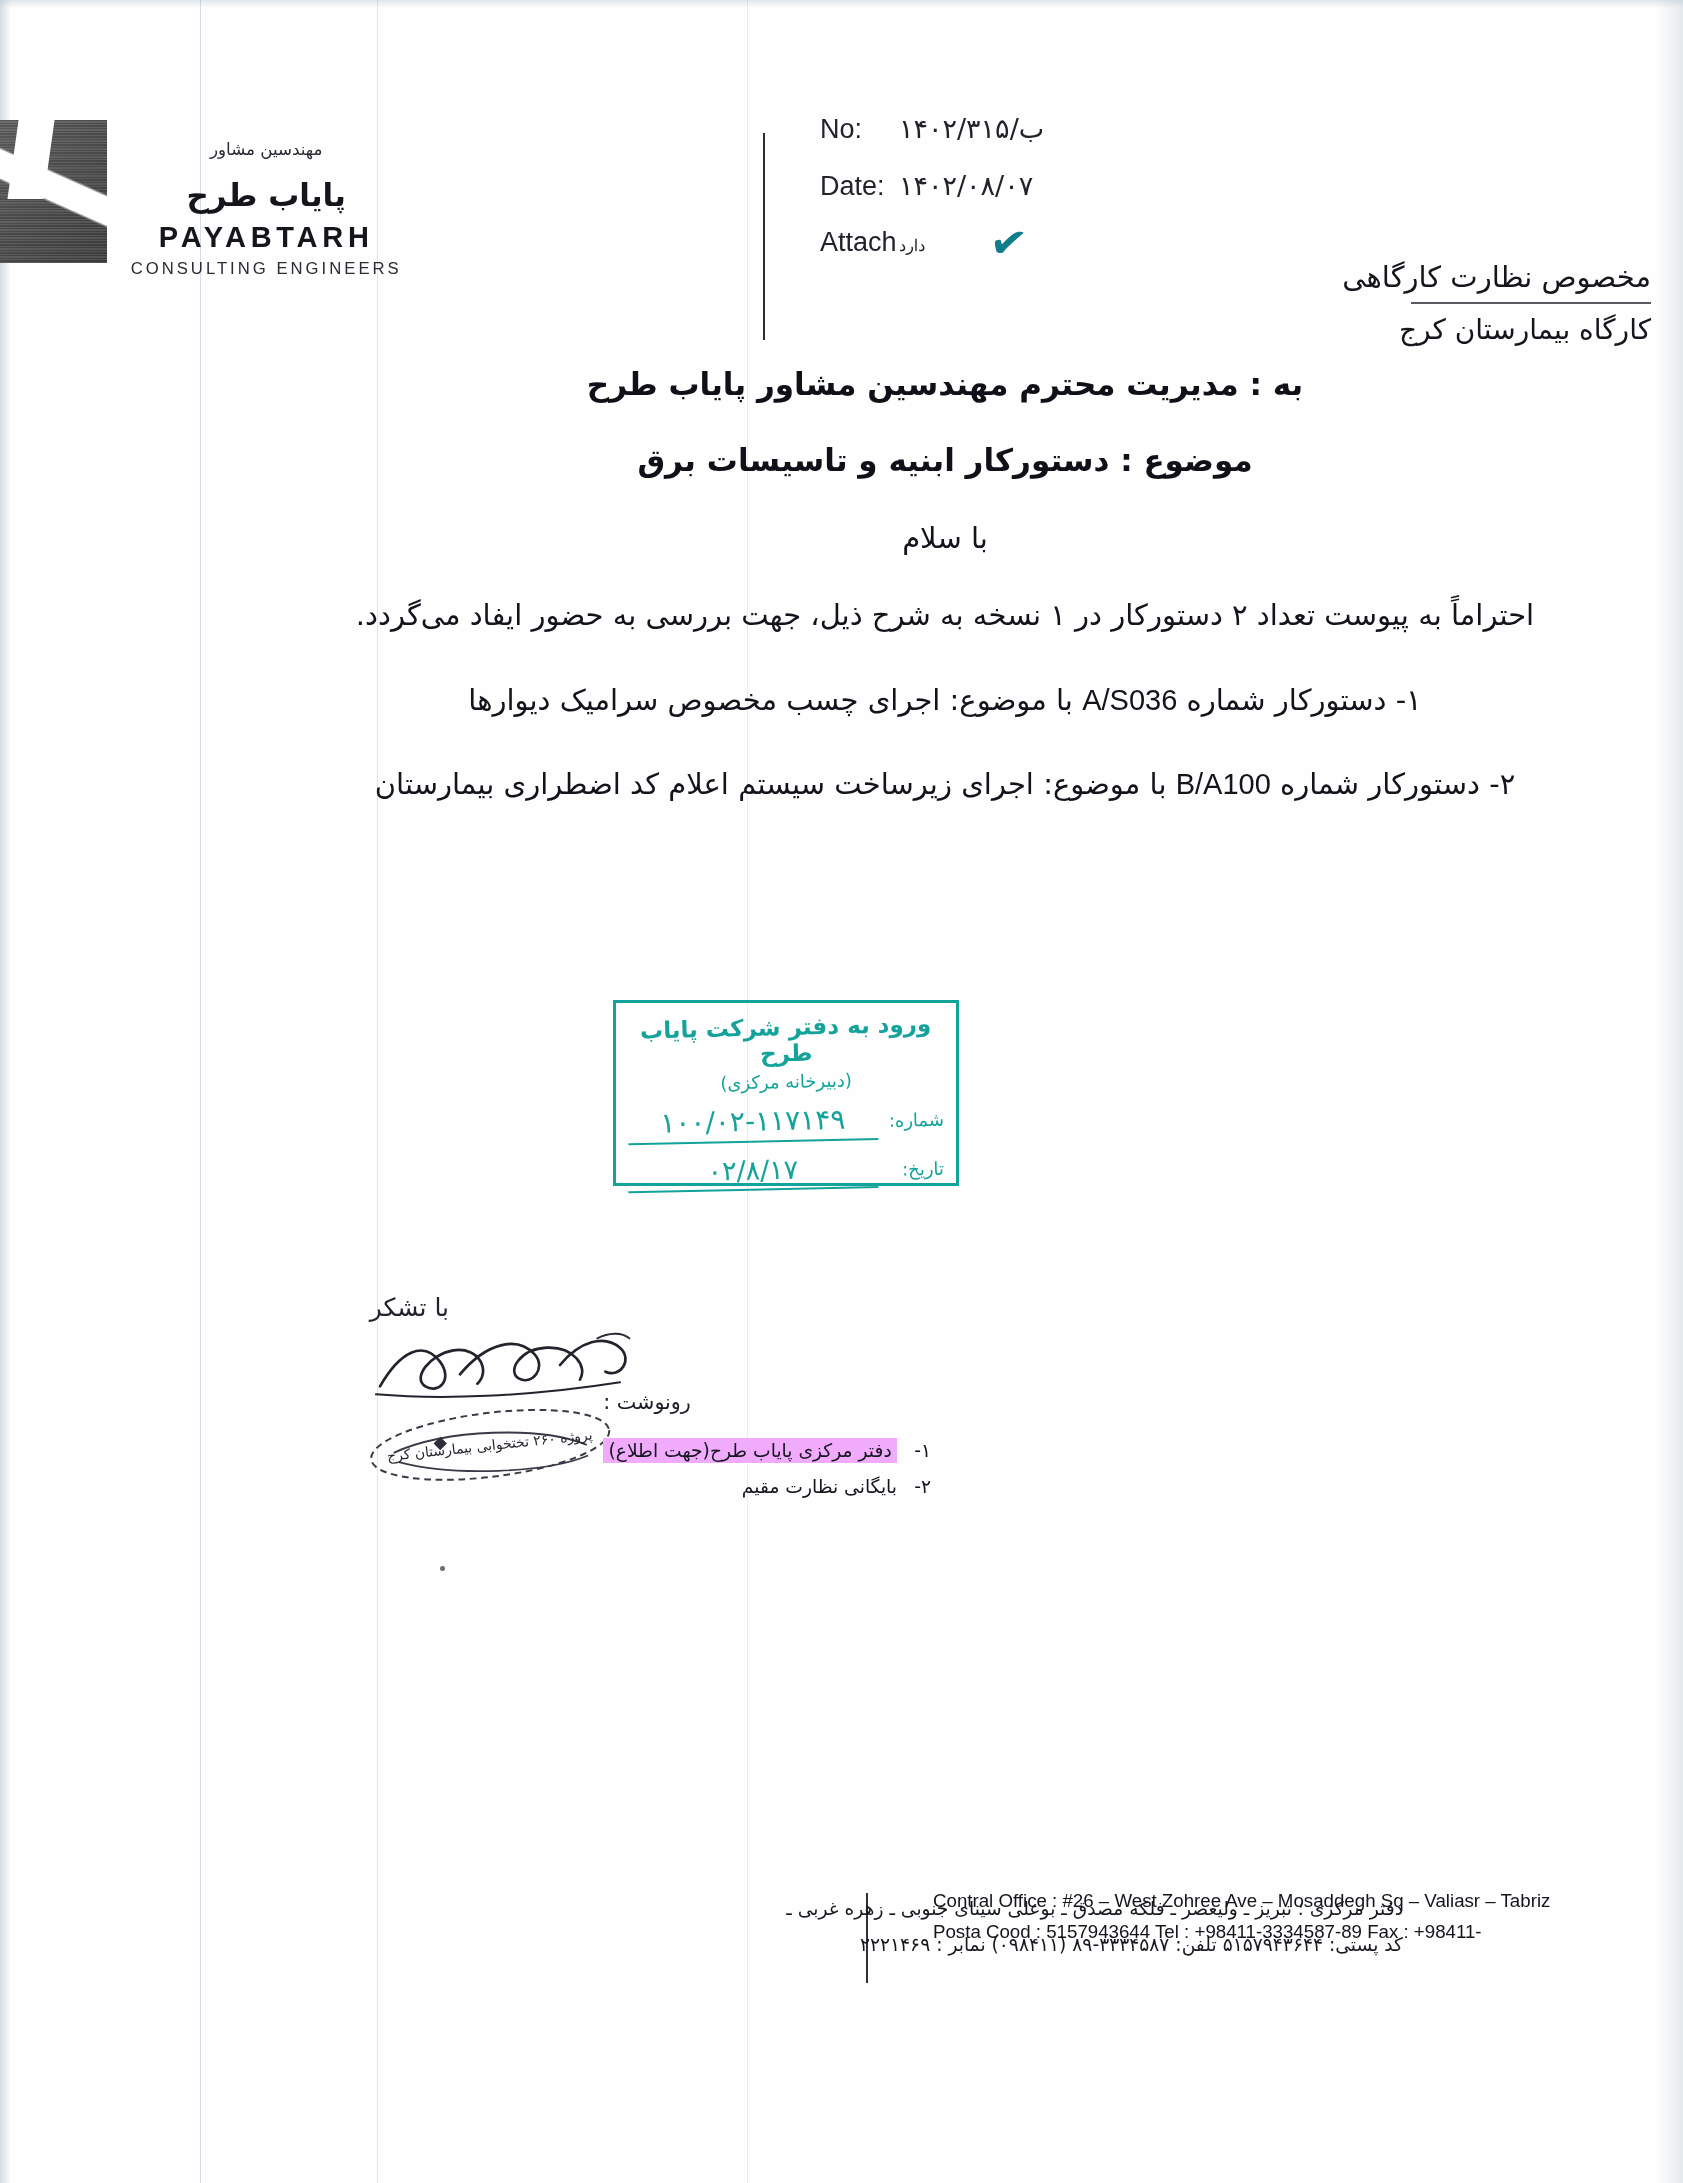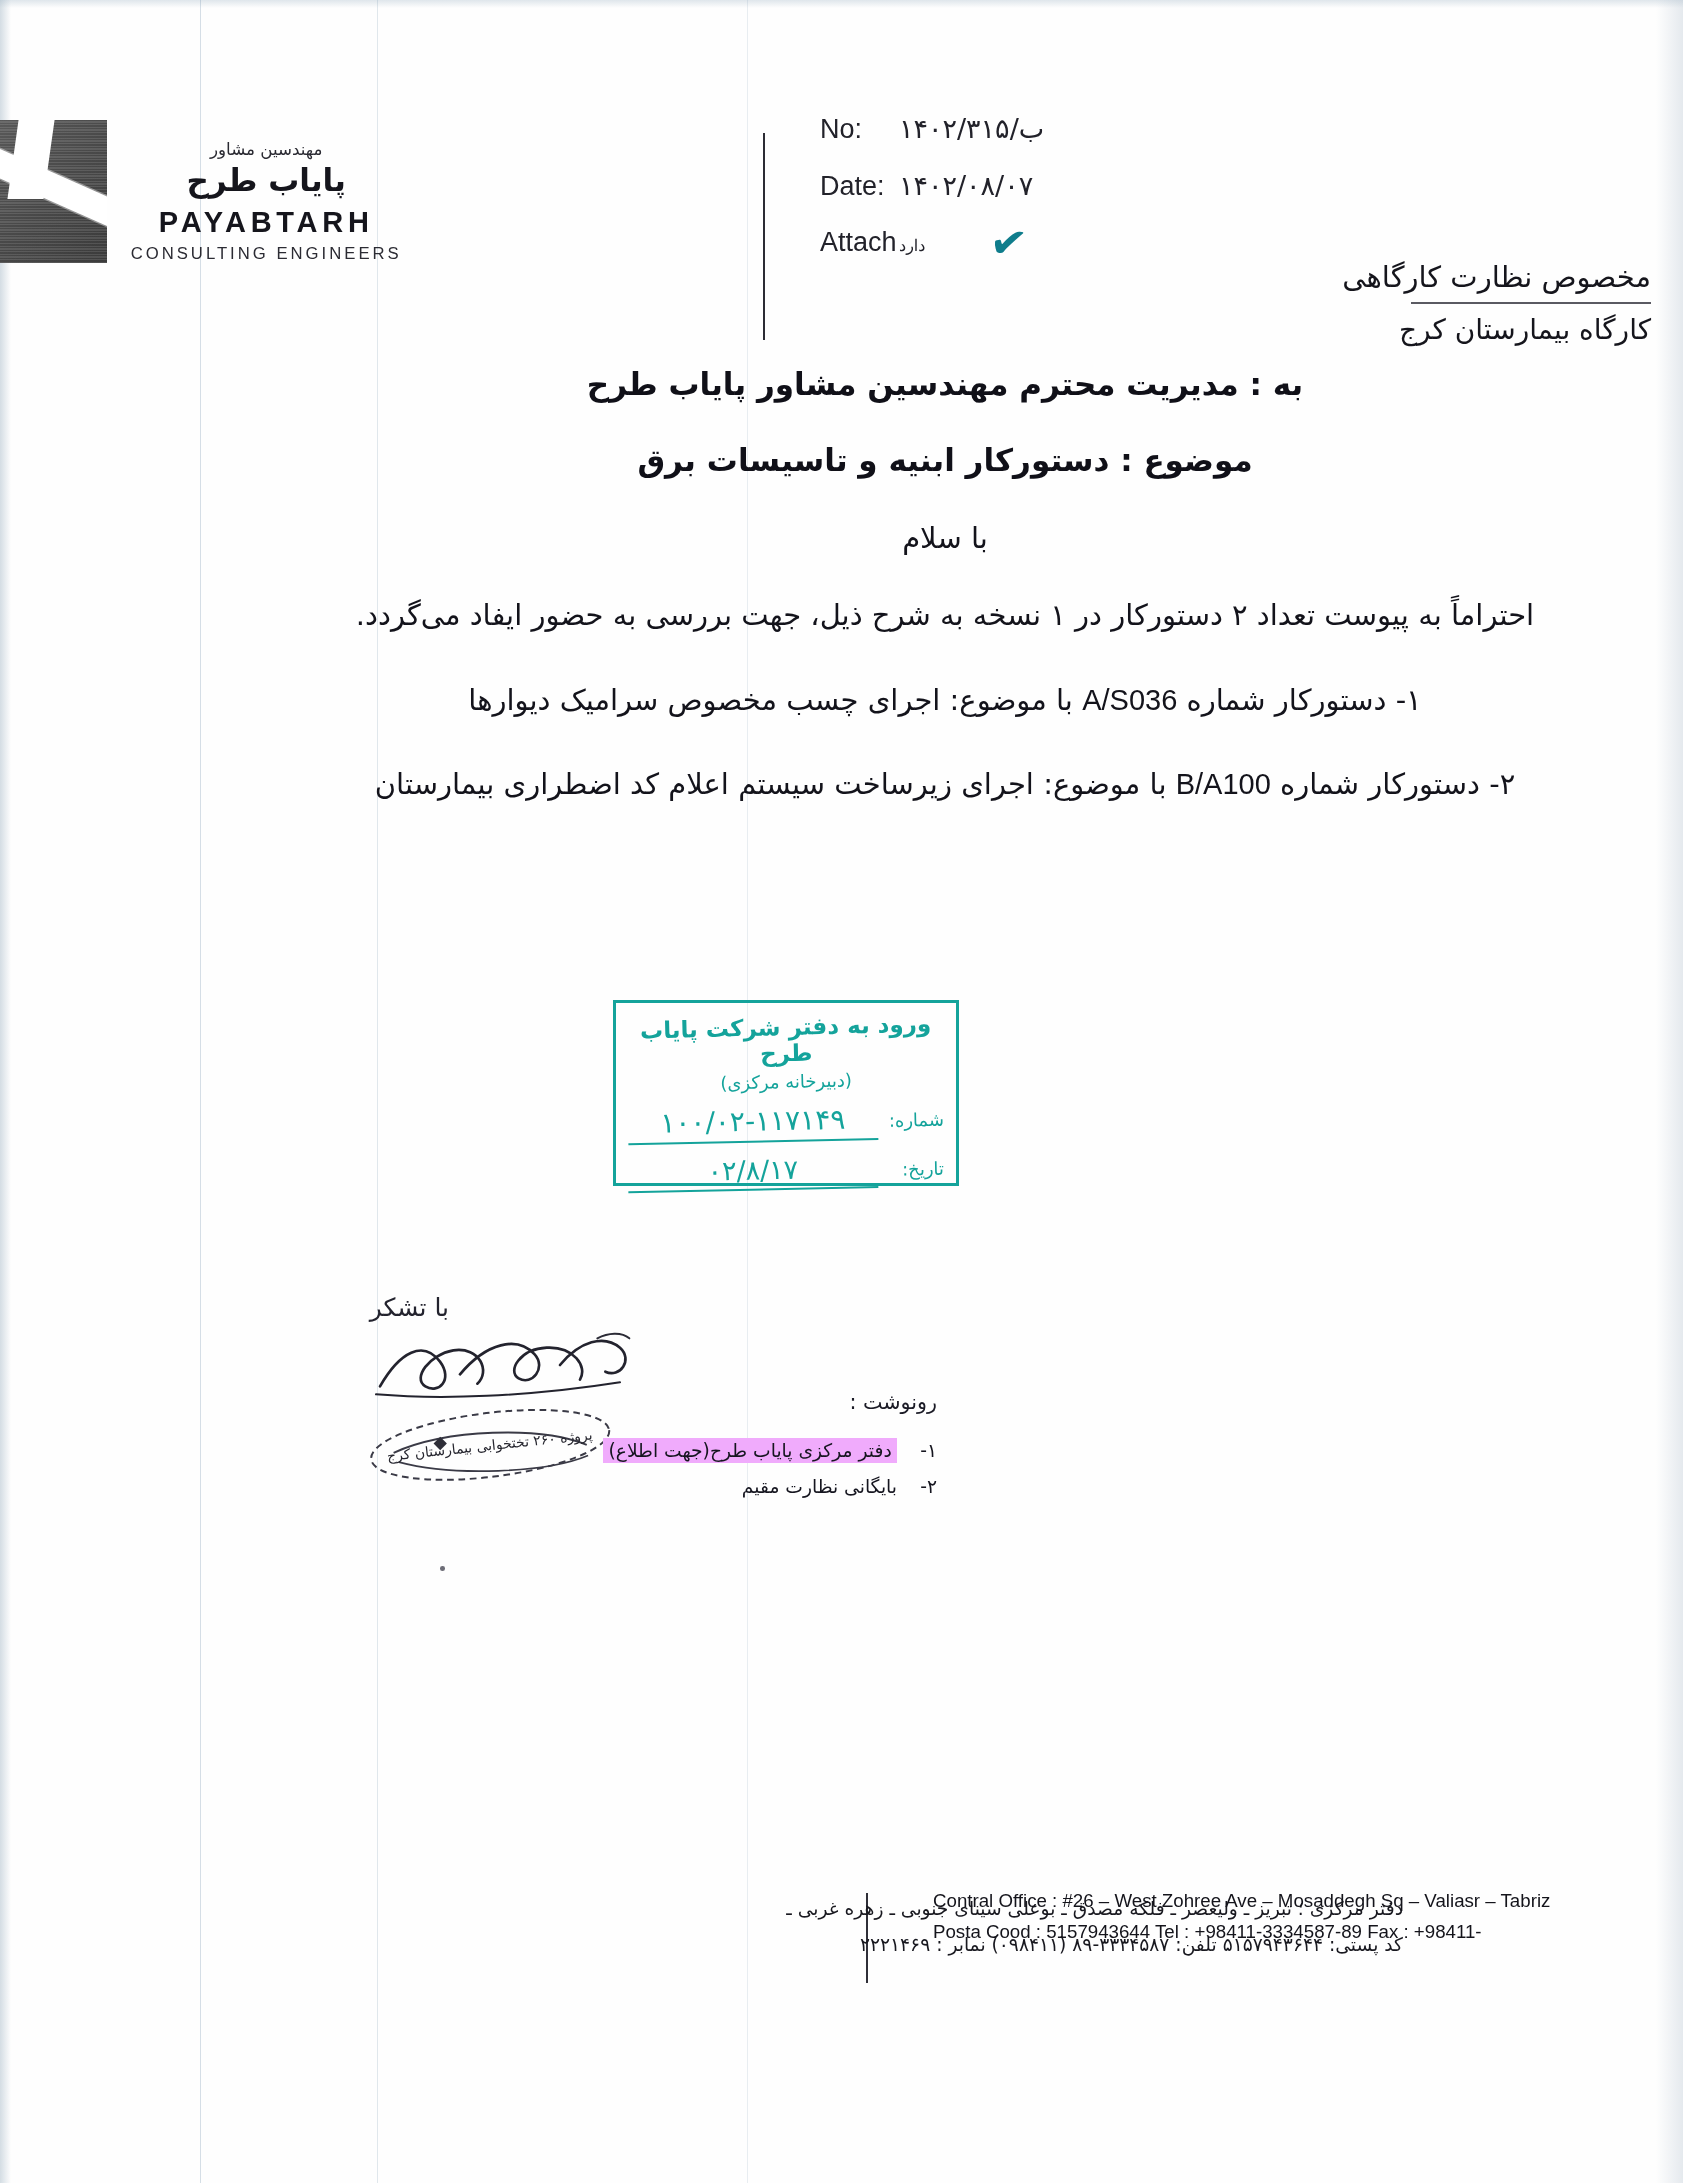--- a/index.html
+++ b/index.html
@@ -108,21 +108,21 @@
   .logo-fa-small {
     font-size: 16.7px;
     letter-spacing: 1.3px;
     color: #2a2a32;
     direction: rtl;
   }
   .logo-fa-big {
     font-size: 31px;
     font-weight: 700;
     color: #15151c;
-    margin-top: 3px;
+    margin-top: 18px;
     direction: rtl;
   }
   .logo-en-big {
     font-size: 29px;
     font-weight: 700;
     letter-spacing: 4.7px;
     color: #15151c;
     margin-top: 8px;
     direction: ltr;
     font-family: "Liberation Sans", sans-serif;
@@ -324,21 +324,21 @@
     height: 87px;
   }
   .sign-round-stamp svg { position: absolute; left: 0; top: 0; }
 
   
   .cc {
     position: absolute;
     right: 746px;
     top: 1390px;
     direction: rtl;
-    text-align: right;
+    text-align: left;
   }
   .cc-title {
     font-size: 20.7px;
     color: #1b1b26;
     margin-bottom: 24px;
   }
   .cc-list { list-style: none; margin: 0; padding: 0; }
   .cc-item {
     display: flex;
     gap: 17.3px;

